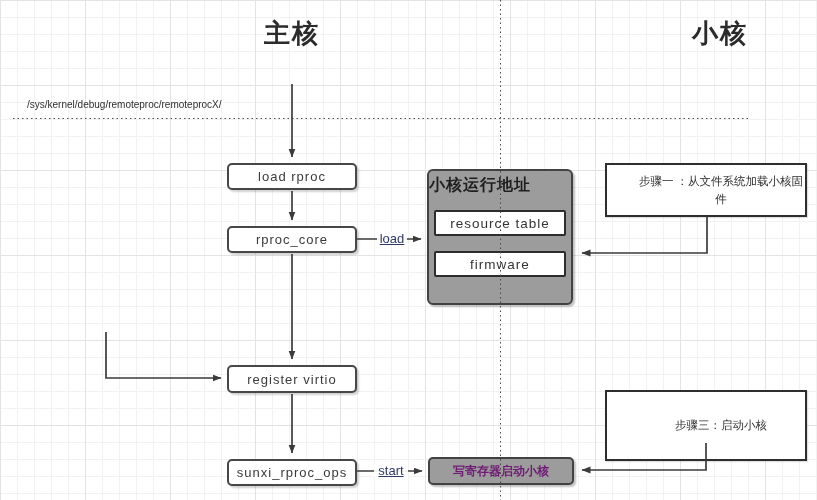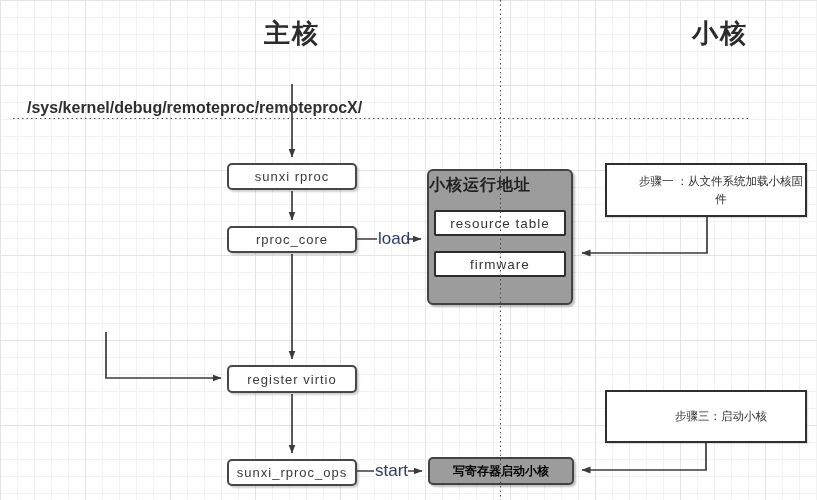--- a/index.html
+++ b/index.html
@@ -13,21 +13,21 @@
       linear-gradient(#f2f2f2 1px, transparent 1px),
       linear-gradient(90deg,#f2f2f2 1px, transparent 1px);
     background-size:85px 85px,85px 85px,17px 17px,17px 17px;
   }
   .title{
     position:absolute;width:120px;text-align:center;
     font-size:26px;font-weight:bold;color:#2b2b2b;letter-spacing:2px;
   }
   .path-label{
     position:absolute;left:27px;top:99px;
-    font-size:16px;font-weight:bold;color:#2e2e2e;
+    font-size:10px;font-weight:normal;color:#2e2e2e;
   }
   .node{
     position:absolute;background:#fff;border:2px solid #474747;border-radius:5px;
     display:flex;align-items:center;justify-content:center;
     font-size:13px;color:#3a3a3a;box-shadow:2px 2px 2px rgba(0,0,0,0.18);
     box-sizing:border-box;letter-spacing:1px;
   }
   .node-app{left:227px;top:57px;width:130px;height:27px;}
   .node-sunxi{left:227px;top:163px;width:130px;height:27px;}
   .node-rproc-core{left:227px;top:226px;width:130px;height:27px;}
@@ -46,52 +46,52 @@
     position:absolute;left:5px;width:132px;height:26px;background:#fff;
     border:2px solid #2d2d2d;border-radius:2px;display:flex;align-items:center;
     justify-content:center;font-size:13.5px;color:#333;box-sizing:border-box;letter-spacing:1px;
   }
   .mem-item.rt{top:39px;}
   .mem-item.fw{top:80px;}
   .start-node{
     position:absolute;left:428px;top:457px;width:146px;height:28px;
     background:#9c9c9c;border:2px solid #424242;border-radius:5px;
     display:flex;align-items:center;justify-content:center;
-    font-size:12px;font-weight:bold;color:#000000;
+    font-size:12px;font-weight:bold;color:#701a75;
     box-shadow:2px 2px 2px rgba(0,0,0,0.25);box-sizing:border-box;
   }
   .step{
     position:absolute;background:#fff;border:2px solid #2e2e2e;
     display:flex;flex-direction:column;align-items:center;justify-content:center;
     font-size:11.5px;color:#2e2e2e;box-sizing:border-box;line-height:1.6;
     box-shadow:1px 1px 1px rgba(0,0,0,0.12);text-align:center;padding-left:30px;
   }
   .step1{left:605px;top:163px;width:202px;height:54px;}
   .step2{left:6px;top:278px;width:197px;height:54px;}
-  .step3{left:605px;top:390px;width:202px;height:53px;}
+  .step3{left:605px;top:390px;width:202px;height:71px;}
   .edge-label{
-    position:absolute;font-size:17px;color:#2f3b66;background:rgba(255,255,255,0.92);
-    text-align:center;line-height:13px;z-index:6;padding:0 1px;
+    position:absolute;font-size:13px;color:#2f3b66;background:rgba(255,255,255,0.92);
+    text-align:center;line-height:13px;z-index:6;padding:0 1px;text-decoration:underline;
   }
   .edge-label.load{left:377px;top:232px;width:28px;}
   .edge-label.start{left:374px;top:464px;width:32px;}
   svg.overlay{position:absolute;left:0;top:0;z-index:5;pointer-events:none;}
 </style>
 </head>
 <body>
 
 <div class="canvas">
 
   <div class="title" style="left:232px;top:16px;">主核</div>
   <div class="title" style="left:660px;top:16px;">小核</div>
 
   <div class="path-label">/sys/kernel/debug/remoteproc/remoteprocX/</div>
 
   <div class="node node-sunxi">
-    <span>sunxi rproc</span>
+    <span>load rproc</span>
   </div>
   <div class="node node-rproc-core">
     <span>rproc_core</span>
   </div>
   <div class="node node-register">
     <span>register virtio</span>
   </div>
   <div class="node node-ops">
     <span>sunxi_rproc_ops</span>
   </div>

